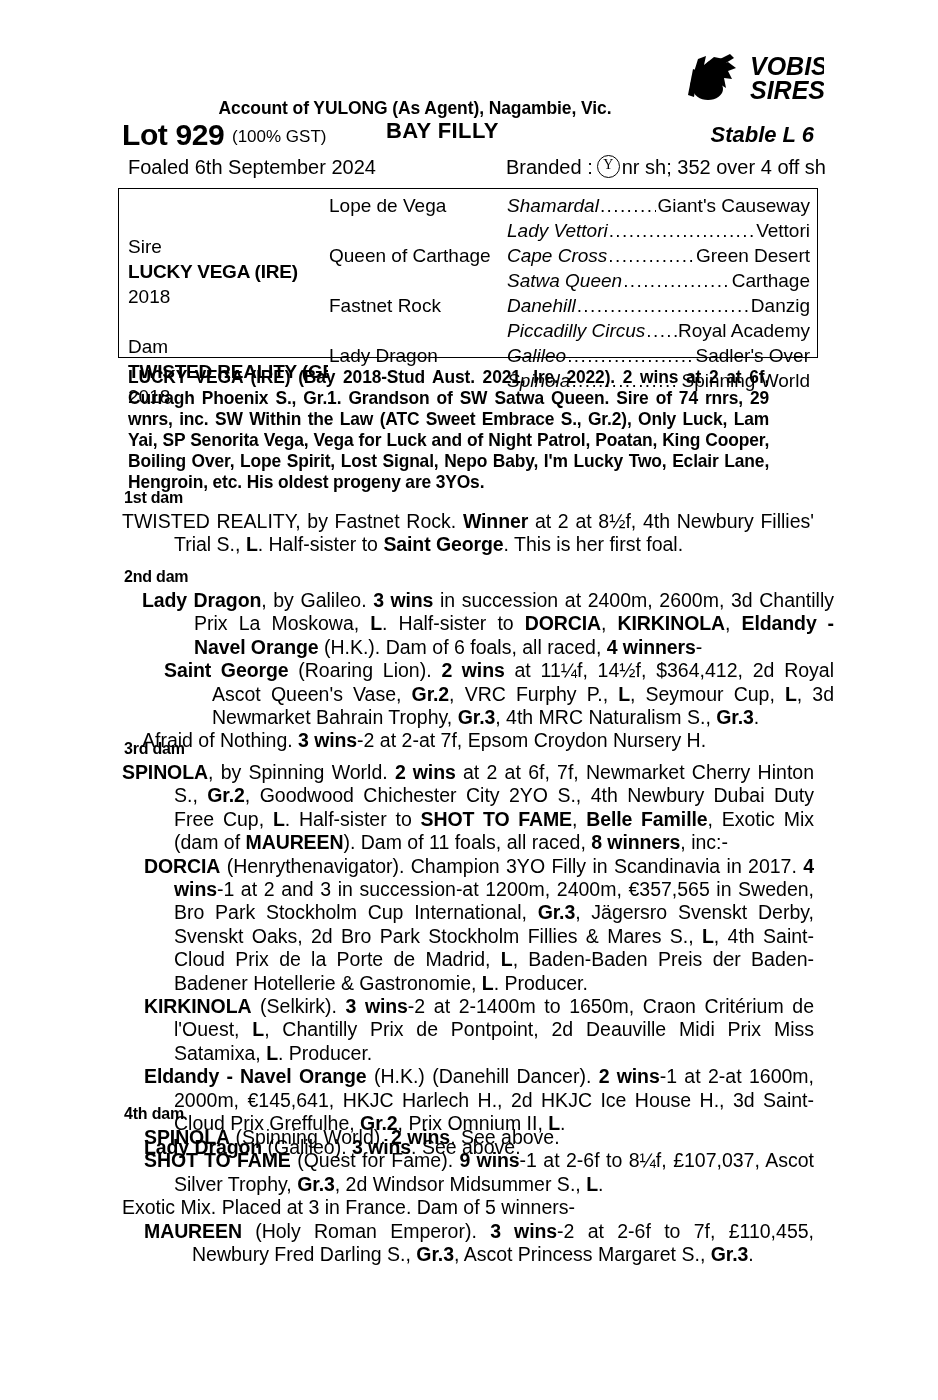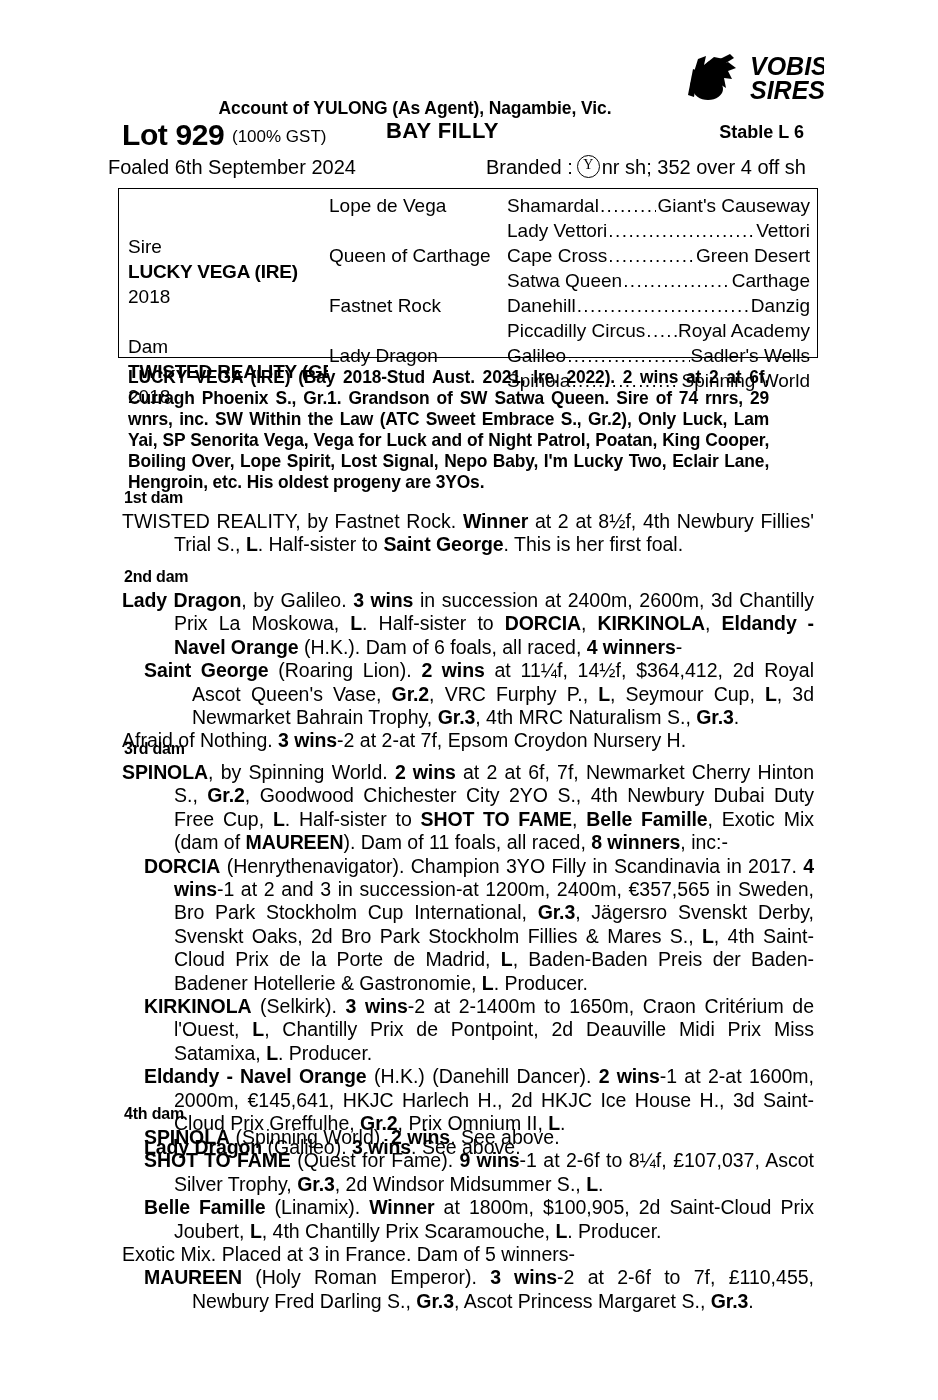--- a/index.html
+++ b/index.html
@@ -74,30 +74,31 @@
     position: absolute;
     left: 264px;
     top: 0px;
     font-size: 22px;
     font-weight: bold;
     letter-spacing: 0.4px;
     white-space: nowrap;
   }
   .stable {
     position: absolute;
-    right: 18px;
+    right: 8px;
     top: 4px;
-    font-size: 18px;
-    font-weight: bold;
-    white-space: nowrap;
+    font-size: 22px;
+    font-weight: bold;
+    white-space: nowrap;
+    font-style: italic;
   }
 
   .foaled-row {
     position: absolute;
-    left: 108px;
+    left: 128px;
     top: 156px;
     width: 700px;
     height: 26px;
     font-size: 20px;
   }
   .foaled { position: absolute; left: 0; top: 0; white-space: nowrap; }
   .branded {
     position: absolute;
     left: 378px;
     top: 0;
@@ -152,21 +153,21 @@
   
   .leader {
     display: flex;
     align-items: baseline;
     height: 25px;
     line-height: 25px;
     font-size: 19px;
     overflow: hidden;
     white-space: nowrap;
   }
-  .leader .l-name { flex: 0 0 auto; }
+  .leader .l-name { flex: 0 0 auto; font-style: italic; }
   .leader .l-dots {
     flex: 1 1 auto;
     overflow: hidden;
     white-space: nowrap;
     letter-spacing: 1.4px;
     font-size: 19px;
     margin: 0 1px;
   }
   .leader .l-val { flex: 0 0 auto; }
 
@@ -301,56 +302,55 @@
             <span class="l-val">Danzig</span>
           </div>
           <div class="leader">
             <span class="l-name">Piccadilly Circus</span>
             <span class="l-dots">......................................................................</span>
             <span class="l-val">Royal Academy</span>
           </div>
           <div class="leader">
             <span class="l-name">Galileo</span>
             <span class="l-dots">......................................................................</span>
-            <span class="l-val">Sadler's Wells</span>
+            <span class="l-val">Sadler's Over</span>
           </div>
           <div class="leader">
             <span class="l-name">Spinola</span>
             <span class="l-dots">......................................................................</span>
             <span class="l-val">Spinning World</span>
           </div>
         </div>
     </div>
   </div>
 
   <div class="sire-para">LUCKY VEGA (IRE) (Bay 2018-Stud Aust. 2021, Ire. 2022). 2 wins at 2 at 6f, Curragh Phoenix S., Gr.1. Grandson of SW Satwa Queen. Sire of 74 rnrs, 29 wnrs, inc. SW Within the Law (ATC Sweet Embrace S., Gr.2), Only Luck, Lam Yai, SP Senorita Vega, Vega for Luck and of Night Patrol, Poatan, King Cooper, Boiling Over, Lope Spirit, Lost Signal, Nepo Baby, I'm Lucky Two, Eclair Lane, Hengroin, etc. His oldest progeny are 3YOs.</div>
 
   <div class="sec-head" style="top:489px;">1st dam</div>
   <div class="block" id="blk1" style="top:510px;">
       <div class="p lvl0i">TWISTED REALITY, by Fastnet Rock. <b>Winner</b> at 2 at 8½f, 4th Newbury Fillies' Trial S., <b>L</b>. Half-sister to <b>Saint George</b>. This is her first foal.</div>
     </div>
 
   <div class="sec-head" style="top:568px;">2nd dam</div>
-  <div class="block" id="blk2" style="top:589px;">
+  <div class="block" id="blk2" style="top:589px;margin-left:20px;">
       <div class="p lvl0i"><b>Lady Dragon</b>, by Galileo. <b>3 wins</b> in succession at 2400m, 2600m, 3d Chantilly Prix La Moskowa, <b>L</b>. Half-sister to <b>DORCIA</b>, <b>KIRKINOLA</b>, <b>Eldandy - Navel Orange</b> (H.K.). Dam of 6 foals, all raced, <b>4 winners</b>-</div>
       <div class="p lvl2"><b>Saint George</b> (Roaring Lion). <b>2 wins</b> at 11¼f, 14½f, $364,412, 2d Royal Ascot Queen's Vase, <b>Gr.2</b>, VRC Furphy P., <b>L</b>, Seymour Cup, <b>L</b>, 3d Newmarket Bahrain Trophy, <b>Gr.3</b>, 4th MRC Naturalism S., <b>Gr.3</b>.</div>
       <div class="p lvl-flat">Afraid of Nothing. <b>3 wins</b>-2 at 2-at 7f, Epsom Croydon Nursery H.</div>
     </div>
 
   <div class="sec-head" style="top:740px;">3rd dam</div>
   <div class="block" id="blk3" style="top:761px;">
       <div class="p lvl0i"><b>SPINOLA</b>, by Spinning World. <b>2 wins</b> at 2 at 6f, 7f, Newmarket Cherry Hinton S., <b>Gr.2</b>, Goodwood Chichester City 2YO S., 4th Newbury Dubai Duty Free Cup, <b>L</b>. Half-sister to <b>SHOT TO FAME</b>, <b>Belle Famille</b>, Exotic Mix (dam of <b>MAUREEN</b>). Dam of 11 foals, all raced, <b>8 winners</b>, inc:-</div>
       <div class="p lvl1"><b>DORCIA</b> (Henrythenavigator). Champion 3YO Filly in Scandinavia in 2017. <b>4 wins</b>-1 at 2 and 3 in succession-at 1200m, 2400m, €357,565 in Sweden, Bro Park Stockholm Cup International, <b>Gr.3</b>, Jägersro Svenskt Derby, Svenskt Oaks, 2d Bro Park Stockholm Fillies &amp; Mares S., <b>L</b>, 4th Saint-Cloud Prix de la Porte de Madrid, <b>L</b>, Baden-Baden Preis der Baden-Badener Hotellerie &amp; Gastronomie, <b>L</b>. Producer.</div>
       <div class="p lvl1"><b>KIRKINOLA</b> (Selkirk). <b>3 wins</b>-2 at 2-1400m to 1650m, Craon Critérium de l'Ouest, <b>L</b>, Chantilly Prix de Pontpoint, 2d Deauville Midi Prix Miss Satamixa, <b>L</b>. Producer.</div>
       <div class="p lvl1"><b>Eldandy - Navel Orange</b> (H.K.) (Danehill Dancer). <b>2 wins</b>-1 at 2-at 1600m, 2000m, €145,641, HKJC Harlech H., 2d HKJC Ice House H., 3d Saint-Cloud Prix Greffulhe, <b>Gr.2</b>, Prix Omnium II, <b>L</b>.</div>
       <div class="p lvl1"><b>Lady Dragon</b> (Galileo). <b>3 wins</b>. See above.</div>
     </div>
 
   <div class="sec-head" style="top:1105px;">4th dam</div>
   <div class="block" id="blk4" style="top:1126px;">
       <div class="p lvl1"><b>SPINOLA</b> (Spinning World). <b>2 wins</b>. See above.</div>
       <div class="p lvl1"><b>SHOT TO FAME</b> (Quest for Fame). <b>9 wins</b>-1 at 2-6f to 8¼f, £107,037, Ascot Silver Trophy, <b>Gr.3</b>, 2d Windsor Midsummer S., <b>L</b>.</div>
-      <div class="p lvl1"><b>Belle Famille</b> (Linamix). <b>Winner</b> at 1800m, $100,905, 2d Saint-Cloud Prix Joubert, <b>L</b>, 4th Chantilly Prix Scaramouche, <b>L</b>. Producer.</div>
       <div class="p lvl-flat">Exotic Mix. Placed at 3 in France. Dam of 5 winners-</div>
       <div class="p lvl2"><b>MAUREEN</b> (Holy Roman Emperor). <b>3 wins</b>-2 at 2-6f to 7f, £110,455, Newbury Fred Darling S., <b>Gr.3</b>, Ascot Princess Margaret S., <b>Gr.3</b>.</div>
     </div>
 
 </div>
 
 </body></html>

